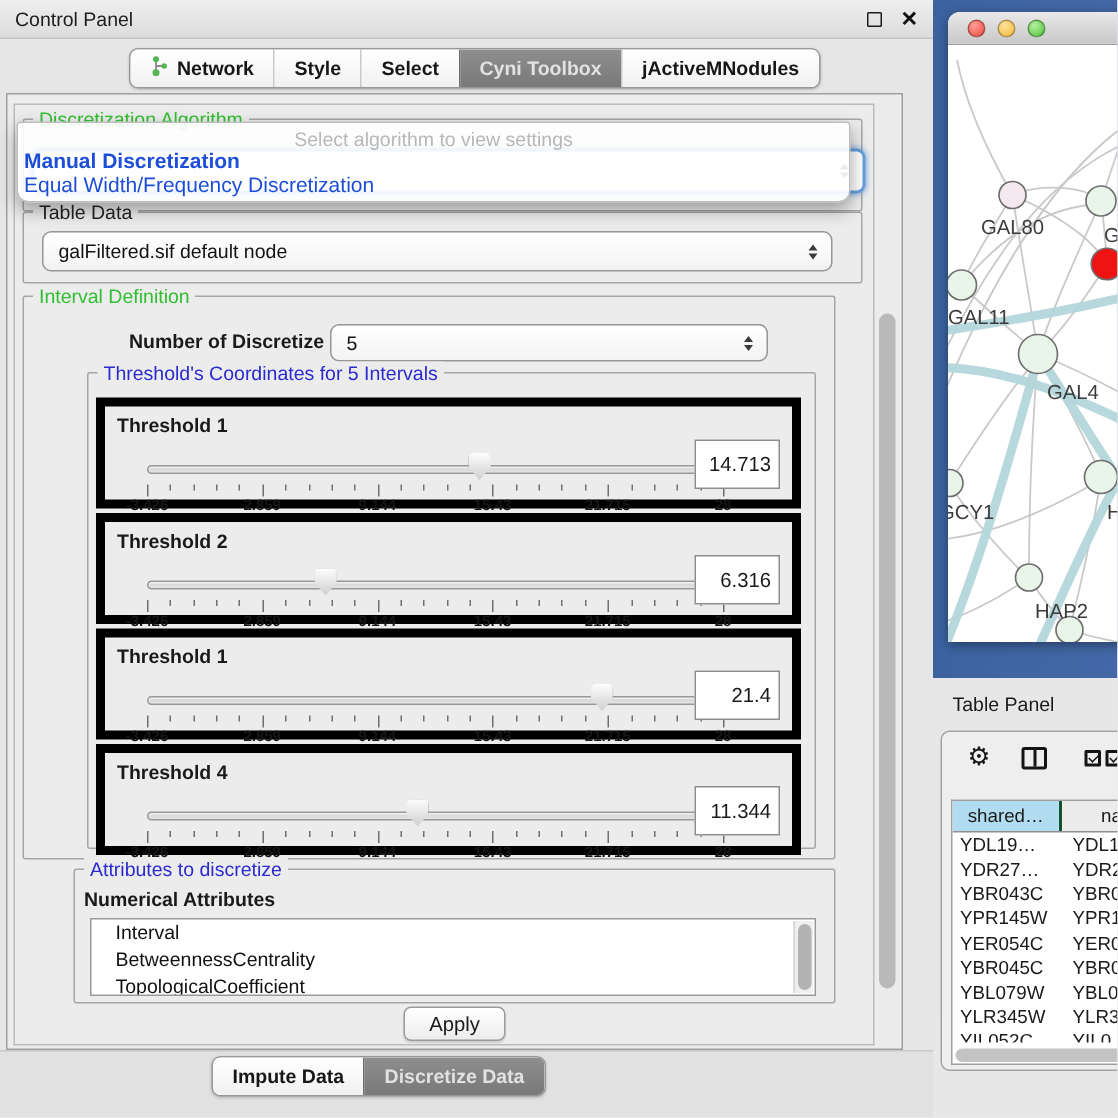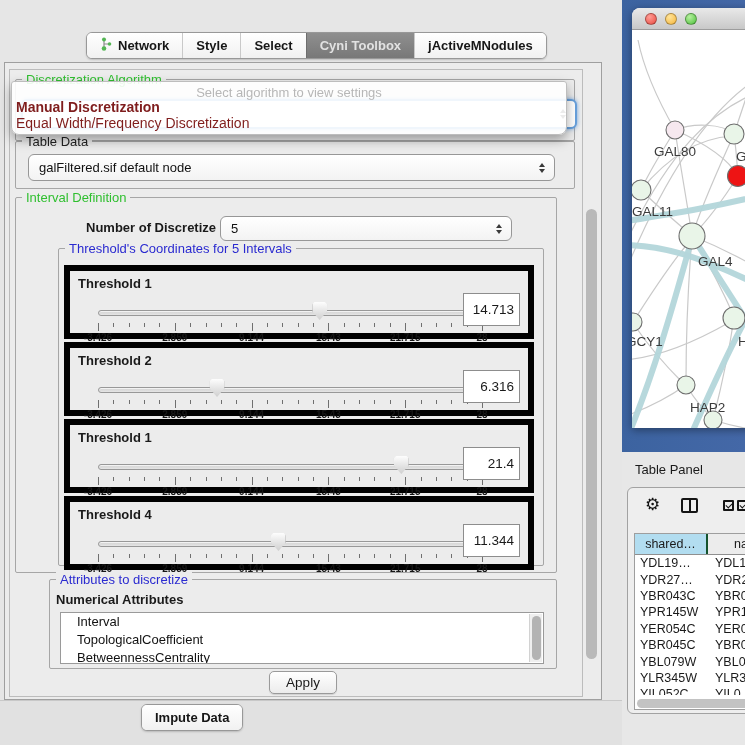--- a/index.html
+++ b/index.html
@@ -32,21 +32,21 @@
 
   
   #algo-combo{position:absolute;left:16px;top:36px;width:556px;height:30px;background:#fff;border:2px solid #67a0dc;border-radius:6px;box-shadow:0 0 4px rgba(90,150,220,.85);z-index:1}
   .spin{position:absolute;right:9px;top:50%;transform:translateY(-50%);display:flex;flex-direction:column;gap:2px;align-items:center}
   .tri-up{width:0;height:0;border-left:3.5px solid transparent;border-right:3.5px solid transparent;border-bottom:4.5px solid #3a3a3a}
   .tri-down{width:0;height:0;border-left:3.5px solid transparent;border-right:3.5px solid transparent;border-top:4.5px solid #3a3a3a}
 
   
   #algo-popup{position:absolute;left:6px;top:18px;width:556px;height:54px;background:rgba(255,255,255,.9);border:1px solid #bdbdbd;border-radius:3px 3px 8px 8px;box-shadow:0 5px 12px rgba(0,0,0,.35);z-index:5;overflow:hidden}
   .popup-prompt{margin-top:3px;text-align:center;font-size:13px;color:#b7b7b7}
-  .popup-item{font-size:14px;line-height:15.5px;padding-left:4px;color:#7f1d1d}
+  .popup-item{font-size:14px;line-height:15.5px;padding-left:4px;color:#1d4ed8}
   .popup-item.selected{font-weight:700}
 
   
   .combo{position:absolute;background:linear-gradient(#ffffff,#f3f3f3);border:1px solid #979797;border-radius:6px;font-size:13px;display:flex;align-items:center;padding-left:10px;color:#111}
 
   
   .thr-panel{position:absolute;left:5px;width:470px;height:74px;border:6px solid #000000;background:#ececec}
   .thr-label{position:absolute;left:8px;top:5px;font-size:13px;font-weight:700}
   .slider-area{position:absolute;left:26px;top:30px;width:388px;height:42px}
   .track{position:absolute;left:2px;right:2px;top:9px;height:6px;border:1px solid #989898;border-radius:3px;background:linear-gradient(#cdcdcd,#e6e6e6);box-shadow:inset 0 1px 1px rgba(255,255,255,.8)}
@@ -108,20 +108,25 @@
   .tcell{white-space:nowrap;overflow:hidden}
   .c0{width:73px;padding-left:5px}
   .c1{padding-left:7px}
   .h-scroll{position:absolute;left:2px;top:165px;width:122px;height:9px;border-radius:5px;background:#c3c3c3}
 </style>
 </head>
 <body>
 
 <section id="cp">
 
+  <div id="cp-titlebar">
+    <span id="cp-title">Control Panel</span>
+    <span class="float-btn"></span>
+    <span class="close-btn">✕</span>
+  </div>
 
   <div id="cp-tabs">
     <div class="seg" id="top-seg">
       <div class="seg-btn">
         <span>
           <svg width="13" height="14" viewBox="0 0 13 14">
             <line x1="4" y1="3" x2="4" y2="11" stroke="#8a8a8a" stroke-width="1.2"></line>
             <line x1="4" y1="7" x2="9.5" y2="7" stroke="#8a8a8a" stroke-width="1.2"></line>
             <circle cx="4" cy="2.5" r="2" fill="#53b553"></circle>
             <circle cx="4" cy="11.5" r="2.3" fill="#53b553"></circle>
@@ -381,36 +386,39 @@
     </div>
 
     <div class="group" style="left:44px;top:516px;width:508px;height:90px">
       <span class="group-label lbl-blue">Attributes to discretize</span>
       <div style="position:absolute;left:6px;top:12px;font-size:13px;font-weight:700">Numerical Attributes</div>
       <div id="attr-list">
         <div class="list-vscroll">
             <div class="list-vthumb"></div>
           </div>
       <div class="list-item">Interval</div>
+          <div class="list-item">BetweennessCentrality</div>
           <div class="list-item">TopologicalCoefficient</div>
-          <div class="list-item">BetweennessCentrality</div>
         </div>
     </div>
 
     <div id="apply-btn">Apply</div>
 
     <div class="v-scroll">
         <div class="v-thumb"></div>
       </div>
   </div>
 
   <div id="cp-bottom">
     <div class="seg" id="bottom-seg">
       <div class="seg-btn">
           <span>Impute Data</span>
+        </div>
+      <div class="seg-btn selected">
+          <span>Discretize Data</span>
         </div>
     </div>
   </div>
 </section>
 
 <section id="desktop">
   <div id="desk-blue"></div>
 
   <div id="net-window">
     <div id="net-titlebar">

